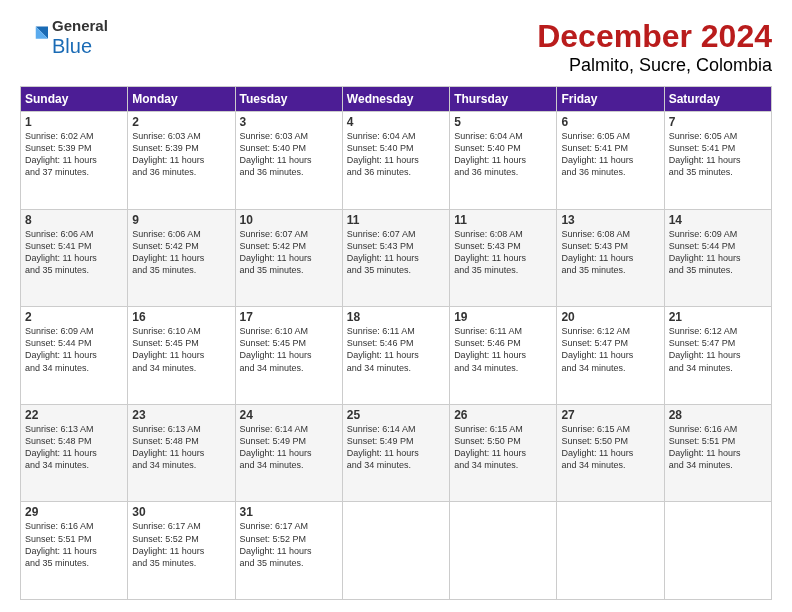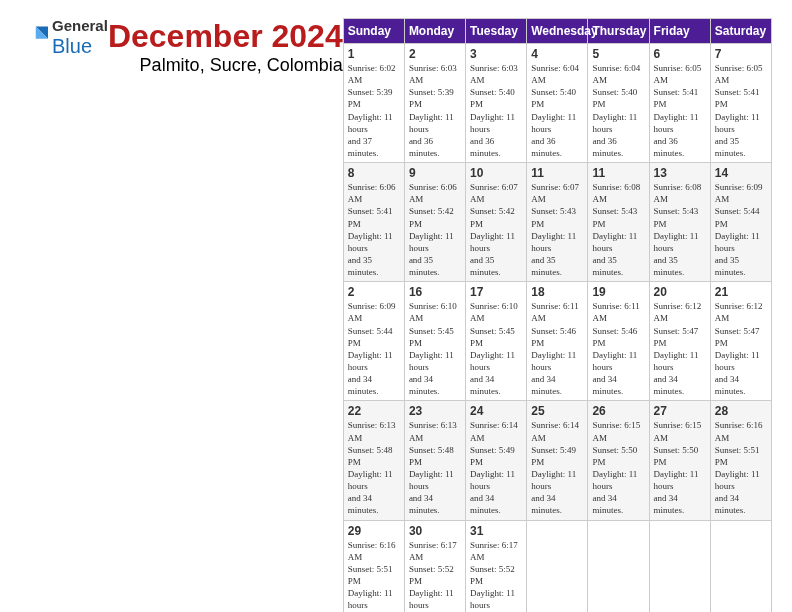--- a/index.html
+++ b/index.html
@@ -8,21 +8,21 @@
       background: #fff;
       width: 792px;
       height: 612px;
       overflow: hidden;
     }
     .page {
       width: 792px;
       height: 612px;
       padding: 18px 20px 12px 20px;
       display: flex;
-      flex-direction: row;
+      flex-direction: column;
     }
     .header {
       display: flex;
       justify-content: space-between;
       align-items: flex-start;
       margin-bottom: 10px;
     }
     .logo {
       display: flex;
       align-items: center;
@@ -88,21 +88,20 @@
     .day-num {
       font-size: 12px;
       font-weight: bold;
       display: block;
       margin-bottom: 1px;
     }
     .day-info {
       line-height: 1.35;
       font-size: 9px;
       color: #333;
-      font-family: Liberation Serif, serif;
     }
     .empty-cell {
       background: #fff !important;
     }
   </style>
 </head>
 <body>
 
 <div class="page">
   <div class="header">

